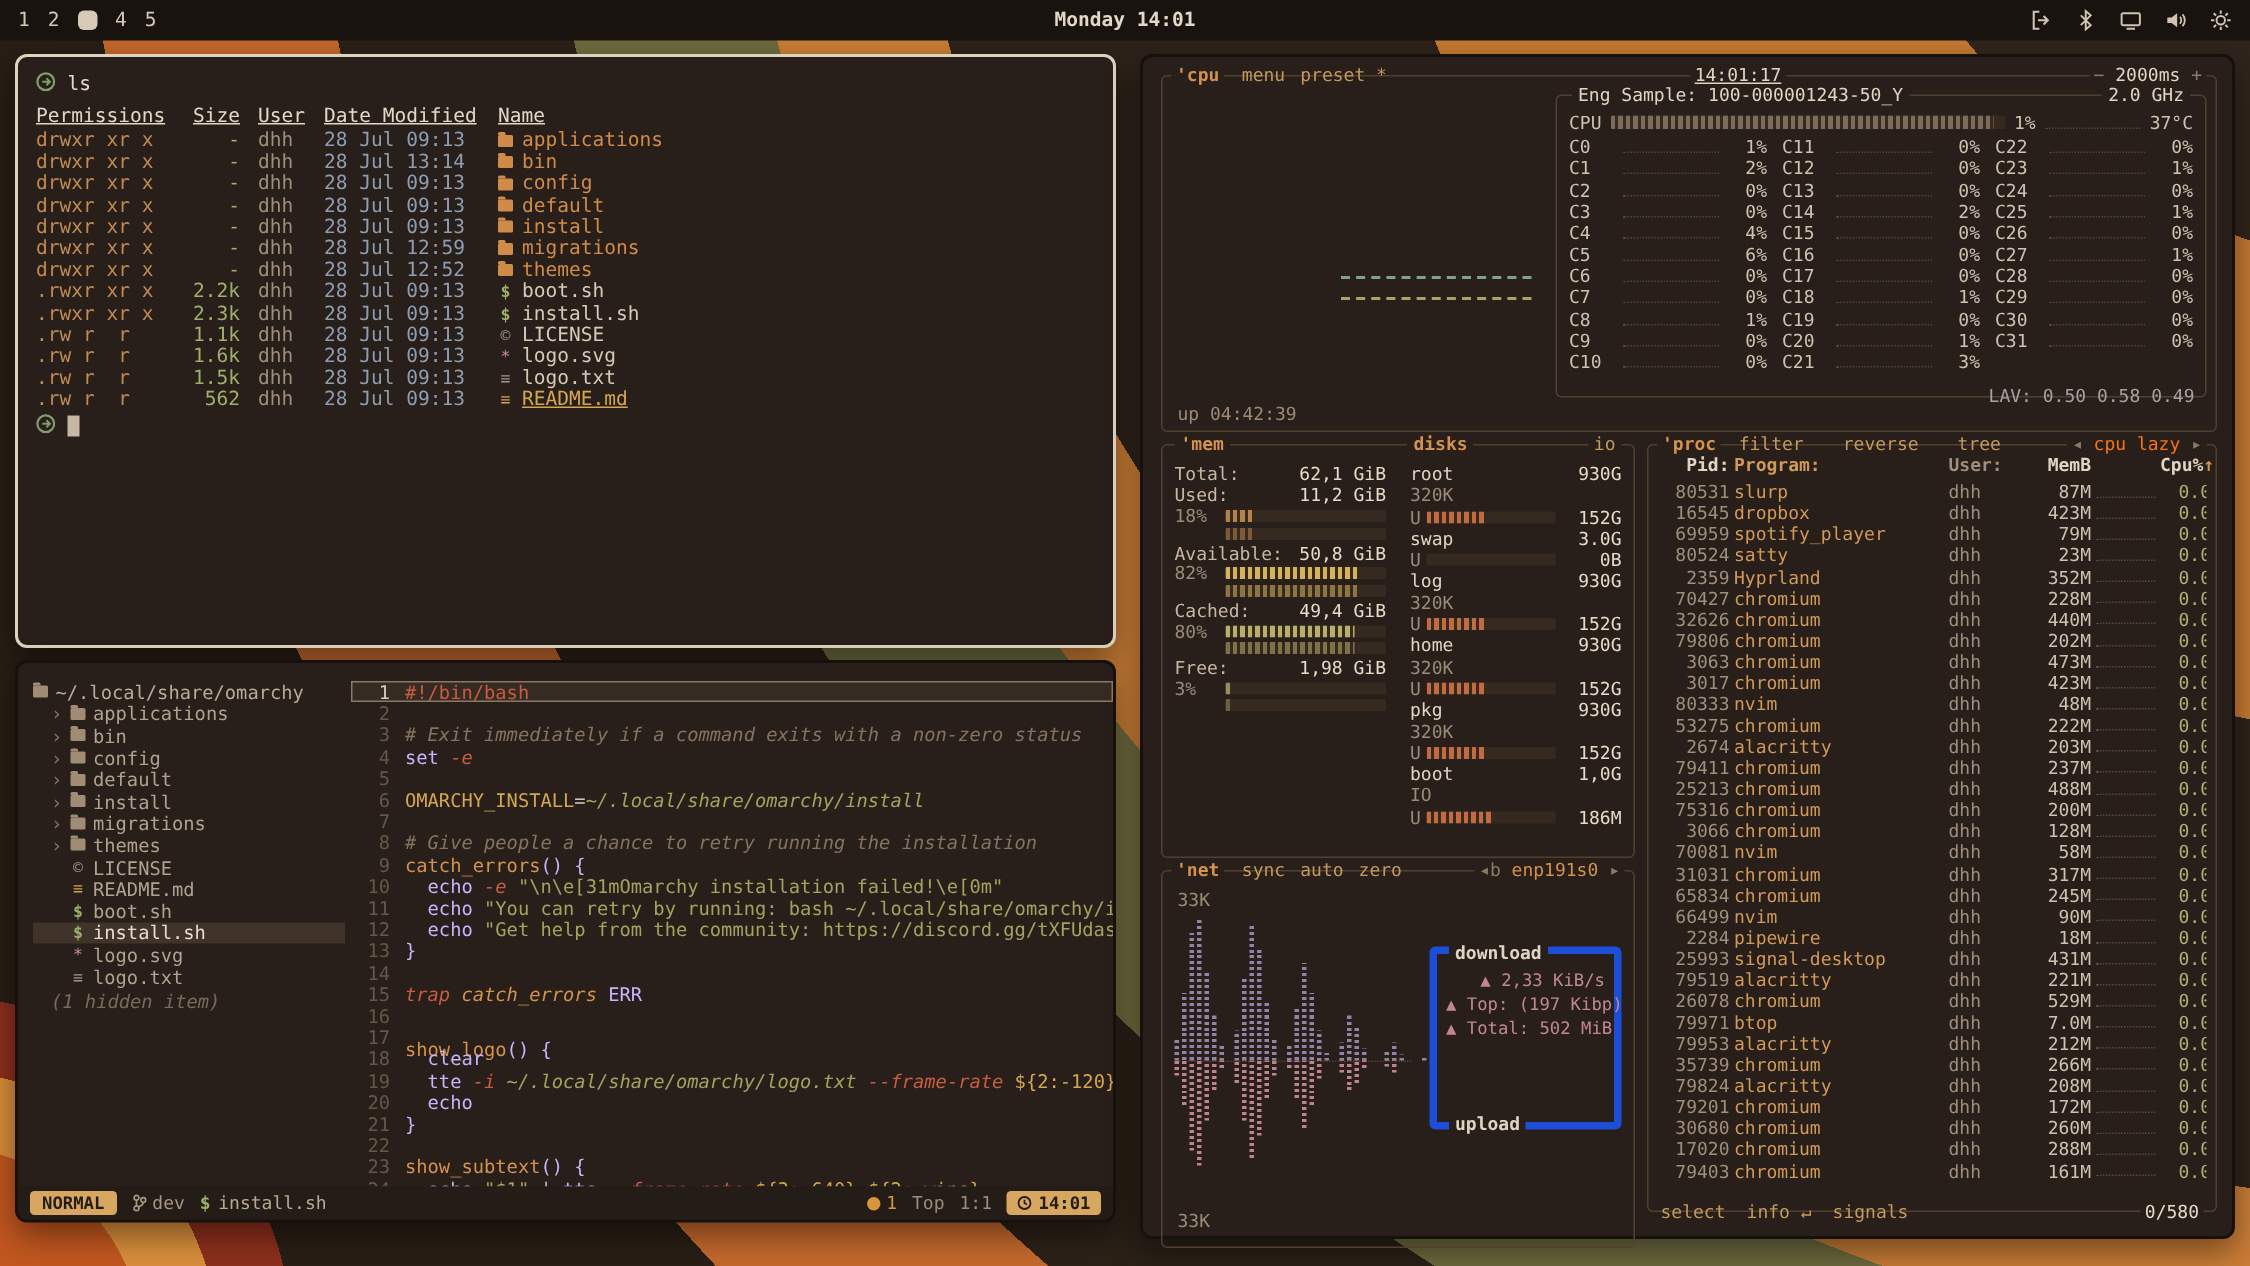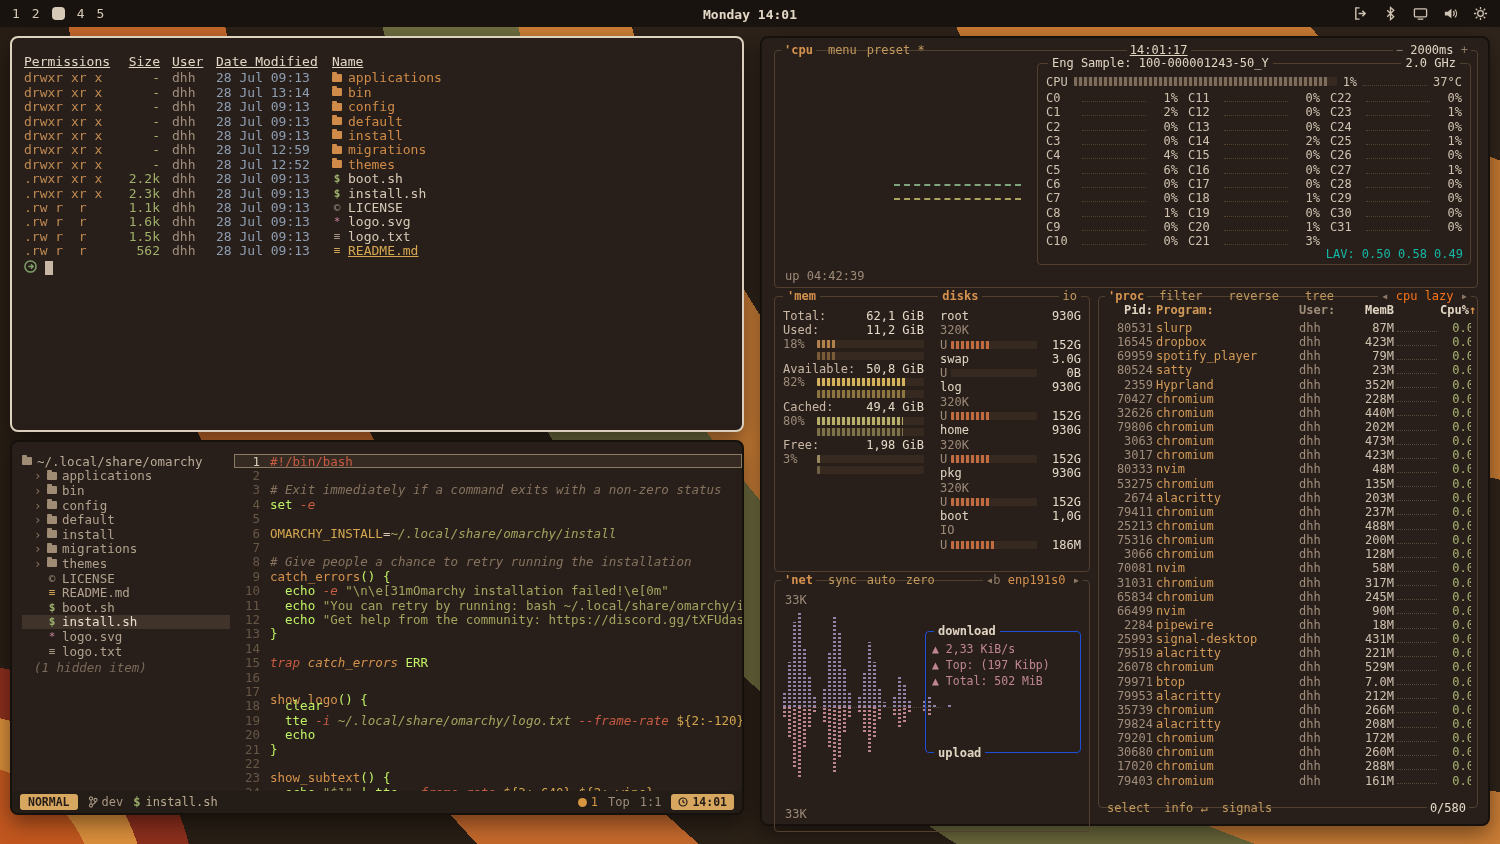--- a/index.html
+++ b/index.html
@@ -79,21 +79,21 @@
   .tree .fi-fold { background:#a08b74; }
   .hidden-note { color:#7a6a5a; font-style:italic; padding-left:12px; margin-top:2px; }
 
   .editor { flex:1; padding-top:12px; font-size:12.5px; overflow:hidden; position:relative; }
   .code-line { height:14.4px; display:flex; white-space:pre; align-items:center; }
   .code-line .gutter { width:26px; text-align:right; margin-right:10px; color:#665747; flex:none; }
   .cursor-line { background:#362b22; outline:1px solid #8a7963; outline-offset:-1px; }
   .cursor-line .gutter { color:#d9ccba; }
   .tok-shebang { color:#c75c43; }
   .tok-comment { color:#85735f; font-style:italic; }
-  .tok-plain { color:#bef264; }
+  .tok-plain { color:#c4b5fd; }
   .tok-flag { color:#c75c43; font-style:italic; }
   .tok-var { color:#d4a74f; }
   .tok-op { color:#d6c9b6; }
   .tok-path { color:#a3a35f; font-style:italic; }
   .tok-string { color:#a3a35f; }
   .tok-func { color:#d4924d; }
   .tok-keyword { color:#c75c43; font-style:italic; }
   .tok-funcref { color:#d4924d; font-style:italic; }
   .tok-vararg { color:#d4a74f; }
 
@@ -136,21 +136,21 @@
   .cpu-meter .fill { height:100%; width:97%;
     background:repeating-linear-gradient(90deg,#7d6c5b 0 3px,rgba(0,0,0,0) 3px 5px); }
   .cpu-dots { width:64px; border-bottom:1px dotted #55432f; height:8px; }
   .core-grid { display:flex; gap:10px; }
   .core-col { flex:1; }
   .core-row { display:flex; align-items:center; height:14.3px; }
   .core-id { width:30px; color:#cfc2b0; }
   .core-meter { flex:1; margin:0 6px; border-bottom:1px dotted #55432f; height:8px; }
   .core-pct { width:26px; text-align:right; color:#cfc2b0; }
   .uptime { position:absolute; left:10px; bottom:4px; color:#9c8a78; }
-  .lav { position:absolute; right:14px; bottom:26px; color:#14b8a6; }
+  .lav { position:absolute; right:14px; bottom:16px; color:#a3a3a3; }
 
   .panel-memdisk { left:12px; top:258px; width:316px; height:276px; }
   .disks-title { left:52%; }
   .io-tab { right:8px; left:auto; color:#c29a5e; font-weight:normal; }
   .mem-col { position:absolute; left:8px; top:12px; width:calc(50% - 16px); }
   .disk-col { position:absolute; left:calc(50% + 8px); right:8px; top:12px; }
   .mem-row { display:flex; justify-content:space-between; height:14.3px; }
   .mem-label { color:#c8b7a5; }
   .mem-val { color:#e6dbc9; }
   .mem-pct-row { display:flex; align-items:center; gap:4px; height:13px; }
@@ -177,22 +177,22 @@
   .net-graph { position:absolute; left:8px; top:12px; right:148px; bottom:10px; }
   .net-mid { position:absolute; left:0; right:0; top:50%; border-top:1px dotted #54422f; }
   .net-cols { position:absolute; inset:0; display:flex; gap:1px; align-items:stretch; }
   .net-col { width:4px; position:relative; flex:none; height:100%; }
   .net-bar-down { position:absolute; bottom:50%; left:0; width:3px;
     background:repeating-linear-gradient(0deg,#9183a8 0 2px,rgba(0,0,0,0) 2px 4px); }
   .net-bar-up { position:absolute; top:50%; left:0; width:3px;
     background:repeating-linear-gradient(0deg,#bd8490 0 2px,rgba(0,0,0,0) 2px 4px); }
   .net-scale-top { position:absolute; left:2px; top:0; color:#9c8a78; }
   .net-scale-bottom { position:absolute; left:2px; bottom:0; color:#9c8a78; }
-  .net-stats { position:absolute; right:8px; top:50px; width:156px; height:122px;
-    border:1px solid #1d4ed8; border-radius:4px; padding:10px 6px 6px 6px; }
+  .net-stats { position:absolute; right:8px; top:50px; width:128px; height:122px;
+    border:5px solid #1d4ed8; border-radius:4px; padding:10px 6px 6px 6px;text-align:right; }
   .ns-title { position:absolute; background:#291f1a; padding:0 4px; color:#e0d4c2; font-weight:bold; }
   .ns-title.down { top:-8px; left:8px; }
   .ns-title.up { bottom:-8px; left:8px; }
   .ns-row { height:16px; white-space:pre; font-size:11.5px; }
   .ns-row.d { color:#9f91bd; }
   .ns-row.u { color:#c08793; }
 
   .panel-proc { left:336px; top:258px; width:380px; height:512px; }
   .proc-header { position:absolute; top:6px; left:6px; right:6px; display:grid;
     grid-template-columns:48px 140px 44px 48px 40px 34px; column-gap:3px; }
@@ -253,20 +253,27 @@
     <span>
         <svg width="15" height="15" viewBox="0 0 16 16">
           <circle cx="8" cy="8" r="3" fill="none" stroke="#cfc3b2" stroke-width="1.4"></circle>
           <path d="M8 1v2.4M8 12.6V15M1 8h2.4M12.6 8H15M3 3l1.7 1.7M11.3 11.3L13 13M13 3l-1.7 1.7M4.7 11.3L3 13" stroke="#cfc3b2" stroke-width="1.4"></path>
         </svg>
       </span>
   </div>
 </div>
 
 <div class="window term1">
+  <div class="tline">
+    <span><svg width="13" height="13" viewBox="0 0 14 14">
+          <circle cx="7" cy="7" r="6" fill="none" stroke="#7da06a" stroke-width="1.6"></circle>
+          <path d="M4.5 7h5M7.5 4.5L10 7l-2.5 2.5" stroke="#7da06a" fill="none" stroke-width="1.4"></path>
+        </svg></span>
+    <span class="cmd">ls</span>
+  </div>
   <div class="ls-header">
     <span class="hdr">Permissions</span>
     <span class="hdr hdr-size">Size</span>
     <span class="hdr">User</span>
     <span class="hdr">Date Modified</span>
     <span class="hdr">Name</span>
   </div>
   <div id="ls-body">
       <div class="ls-row"><span class="c-perm">drwxr xr x</span><span class="c-size">-</span><span class="c-user">dhh</span><span class="c-date">28 Jul 09:13</span><span class="c-name kind-dir"><span class="fi-fold"></span><span class="fname">applications</span></span></div>
       <div class="ls-row"><span class="c-perm">drwxr xr x</span><span class="c-size">-</span><span class="c-user">dhh</span><span class="c-date">28 Jul 13:14</span><span class="c-name kind-dir"><span class="fi-fold"></span><span class="fname">bin</span></span></div>
@@ -1080,21 +1087,21 @@
           <span class="c-memb">48M</span>
           <span class="c-spark">
             <i class="spark-line"></i>
           </span>
           <span class="c-cpu">0.0</span>
         </div>
         <div class="proc-row">
           <span class="c-pid">53275</span>
           <span class="c-prog">chromium</span>
           <span class="c-user">dhh</span>
-          <span class="c-memb">135M</span>
+          <span class="c-memb">222M</span>
           <span class="c-spark">
             <i class="spark-line"></i>
           </span>
           <span class="c-cpu">0.0</span>
         </div>
         <div class="proc-row">
           <span class="c-pid">2674</span>
           <span class="c-prog">alacritty</span>
           <span class="c-user">dhh</span>
           <span class="c-memb">203M</span>

